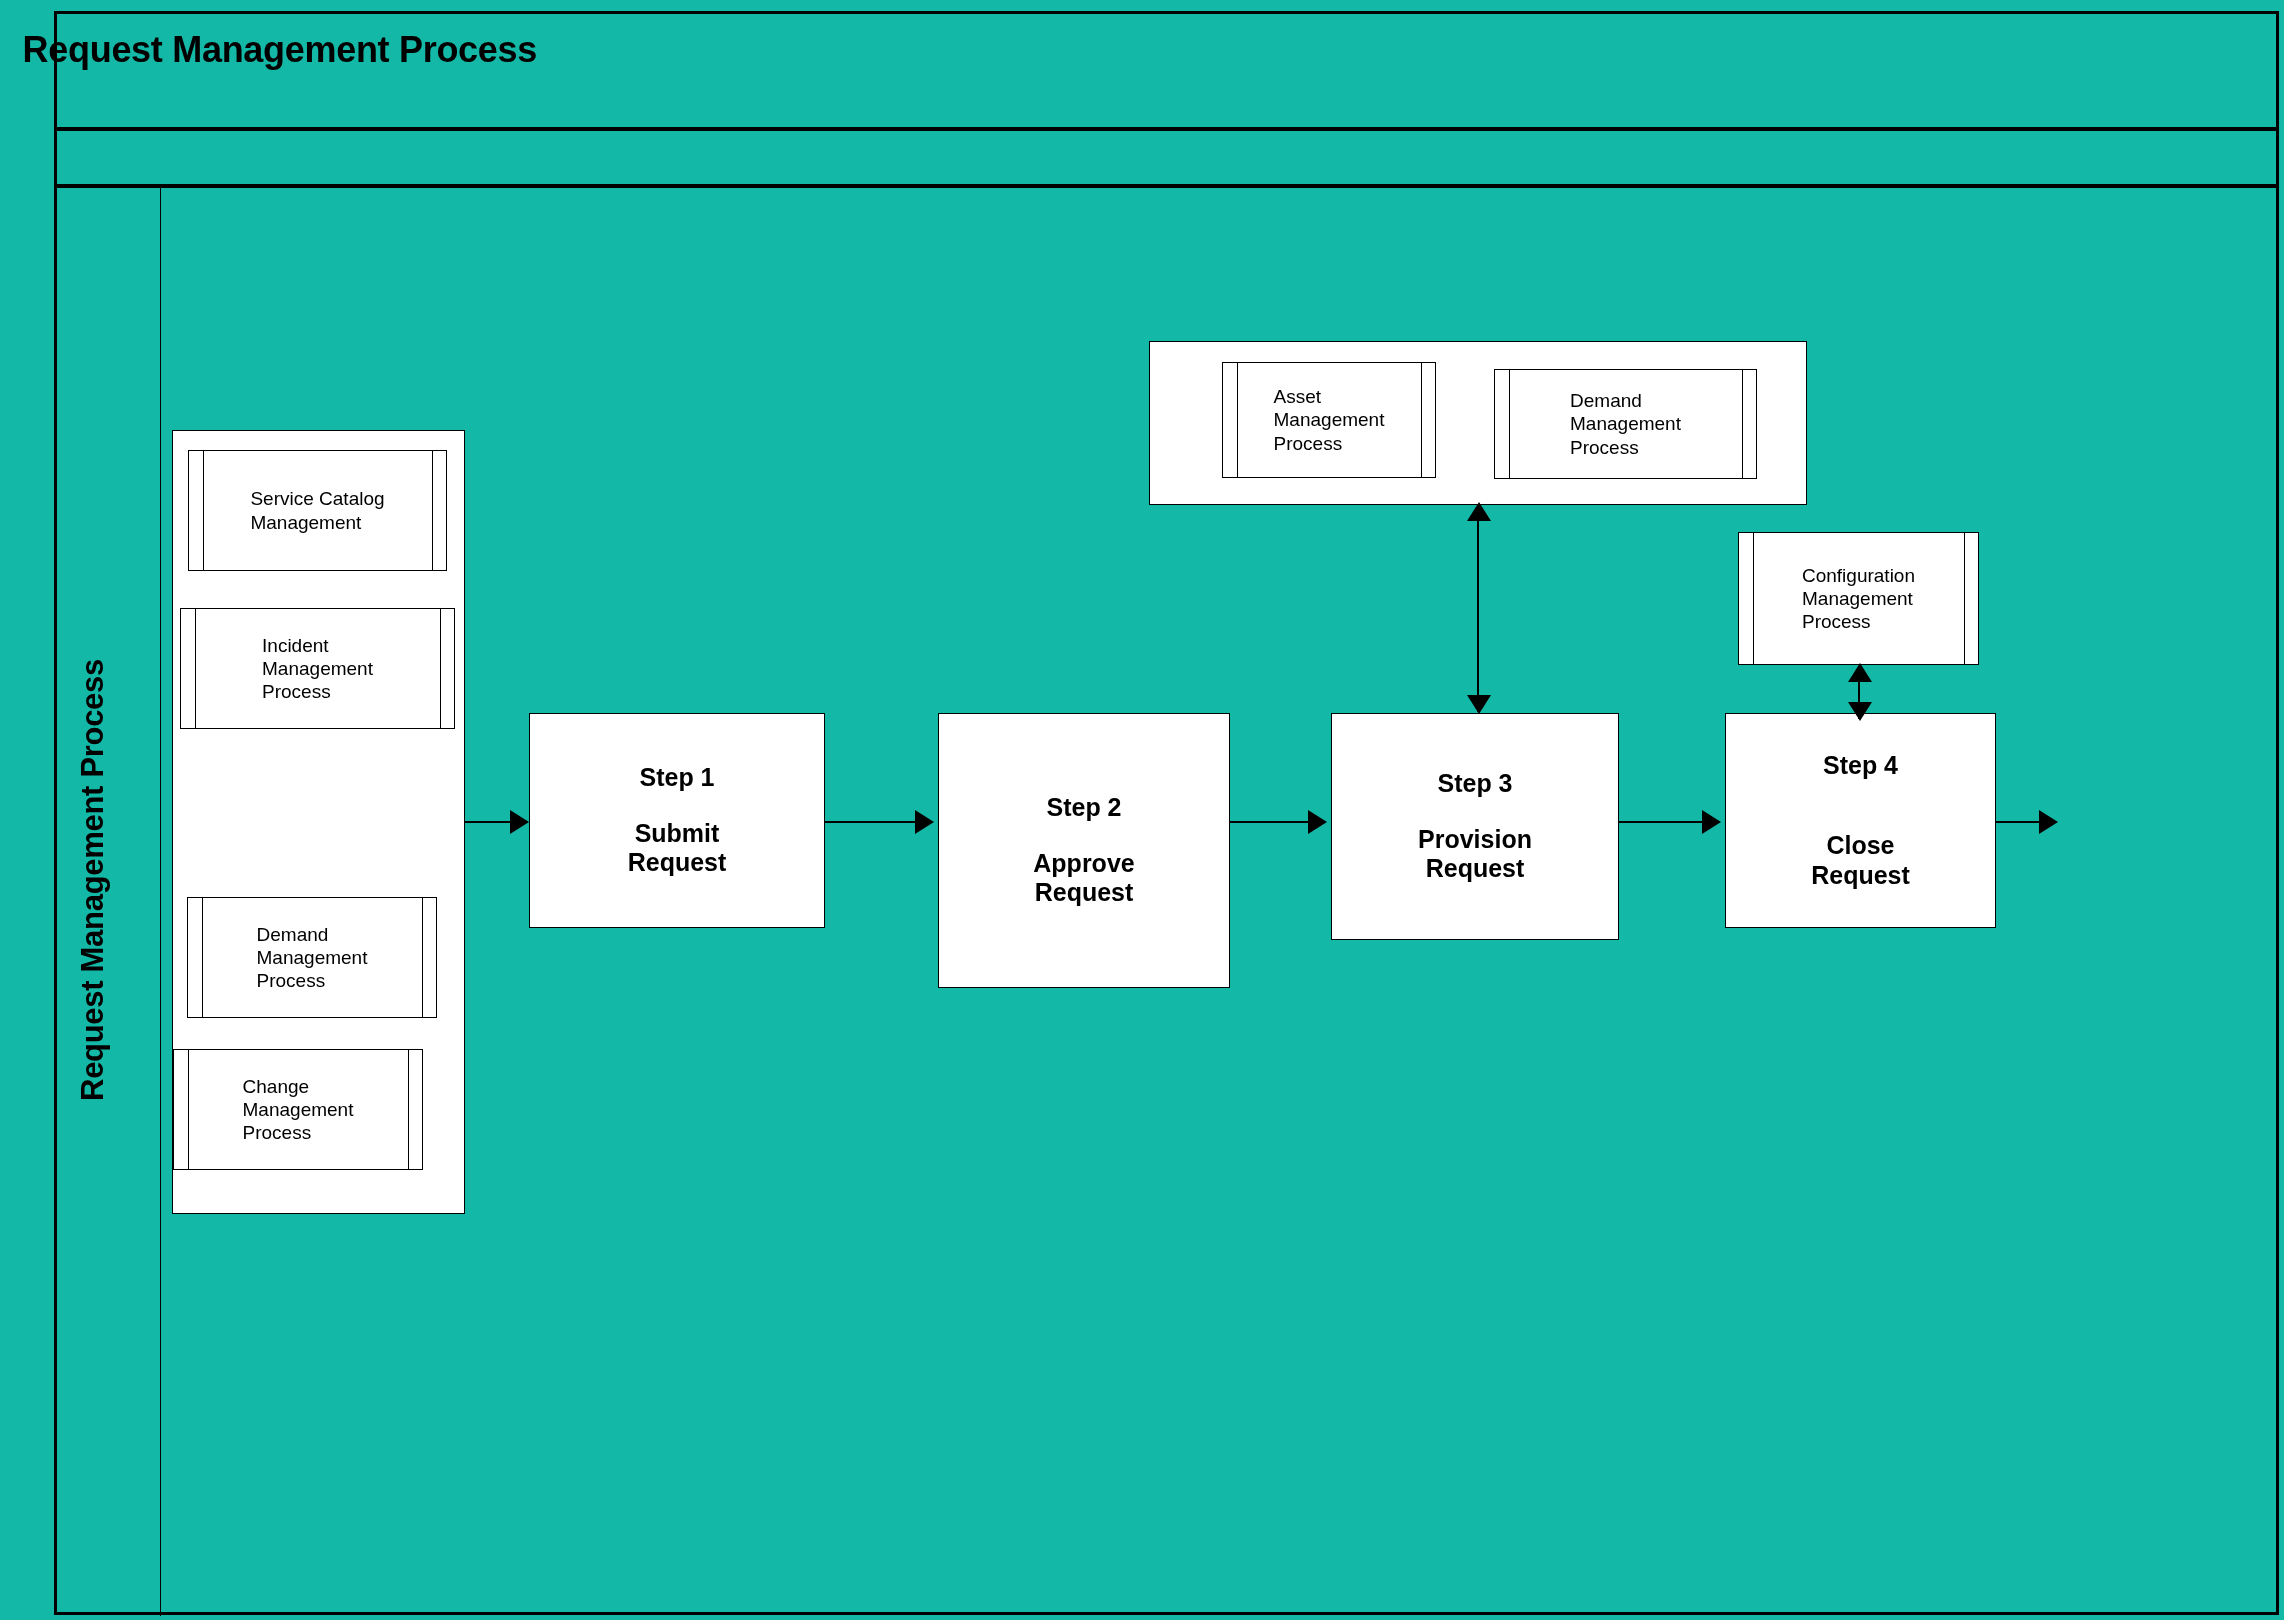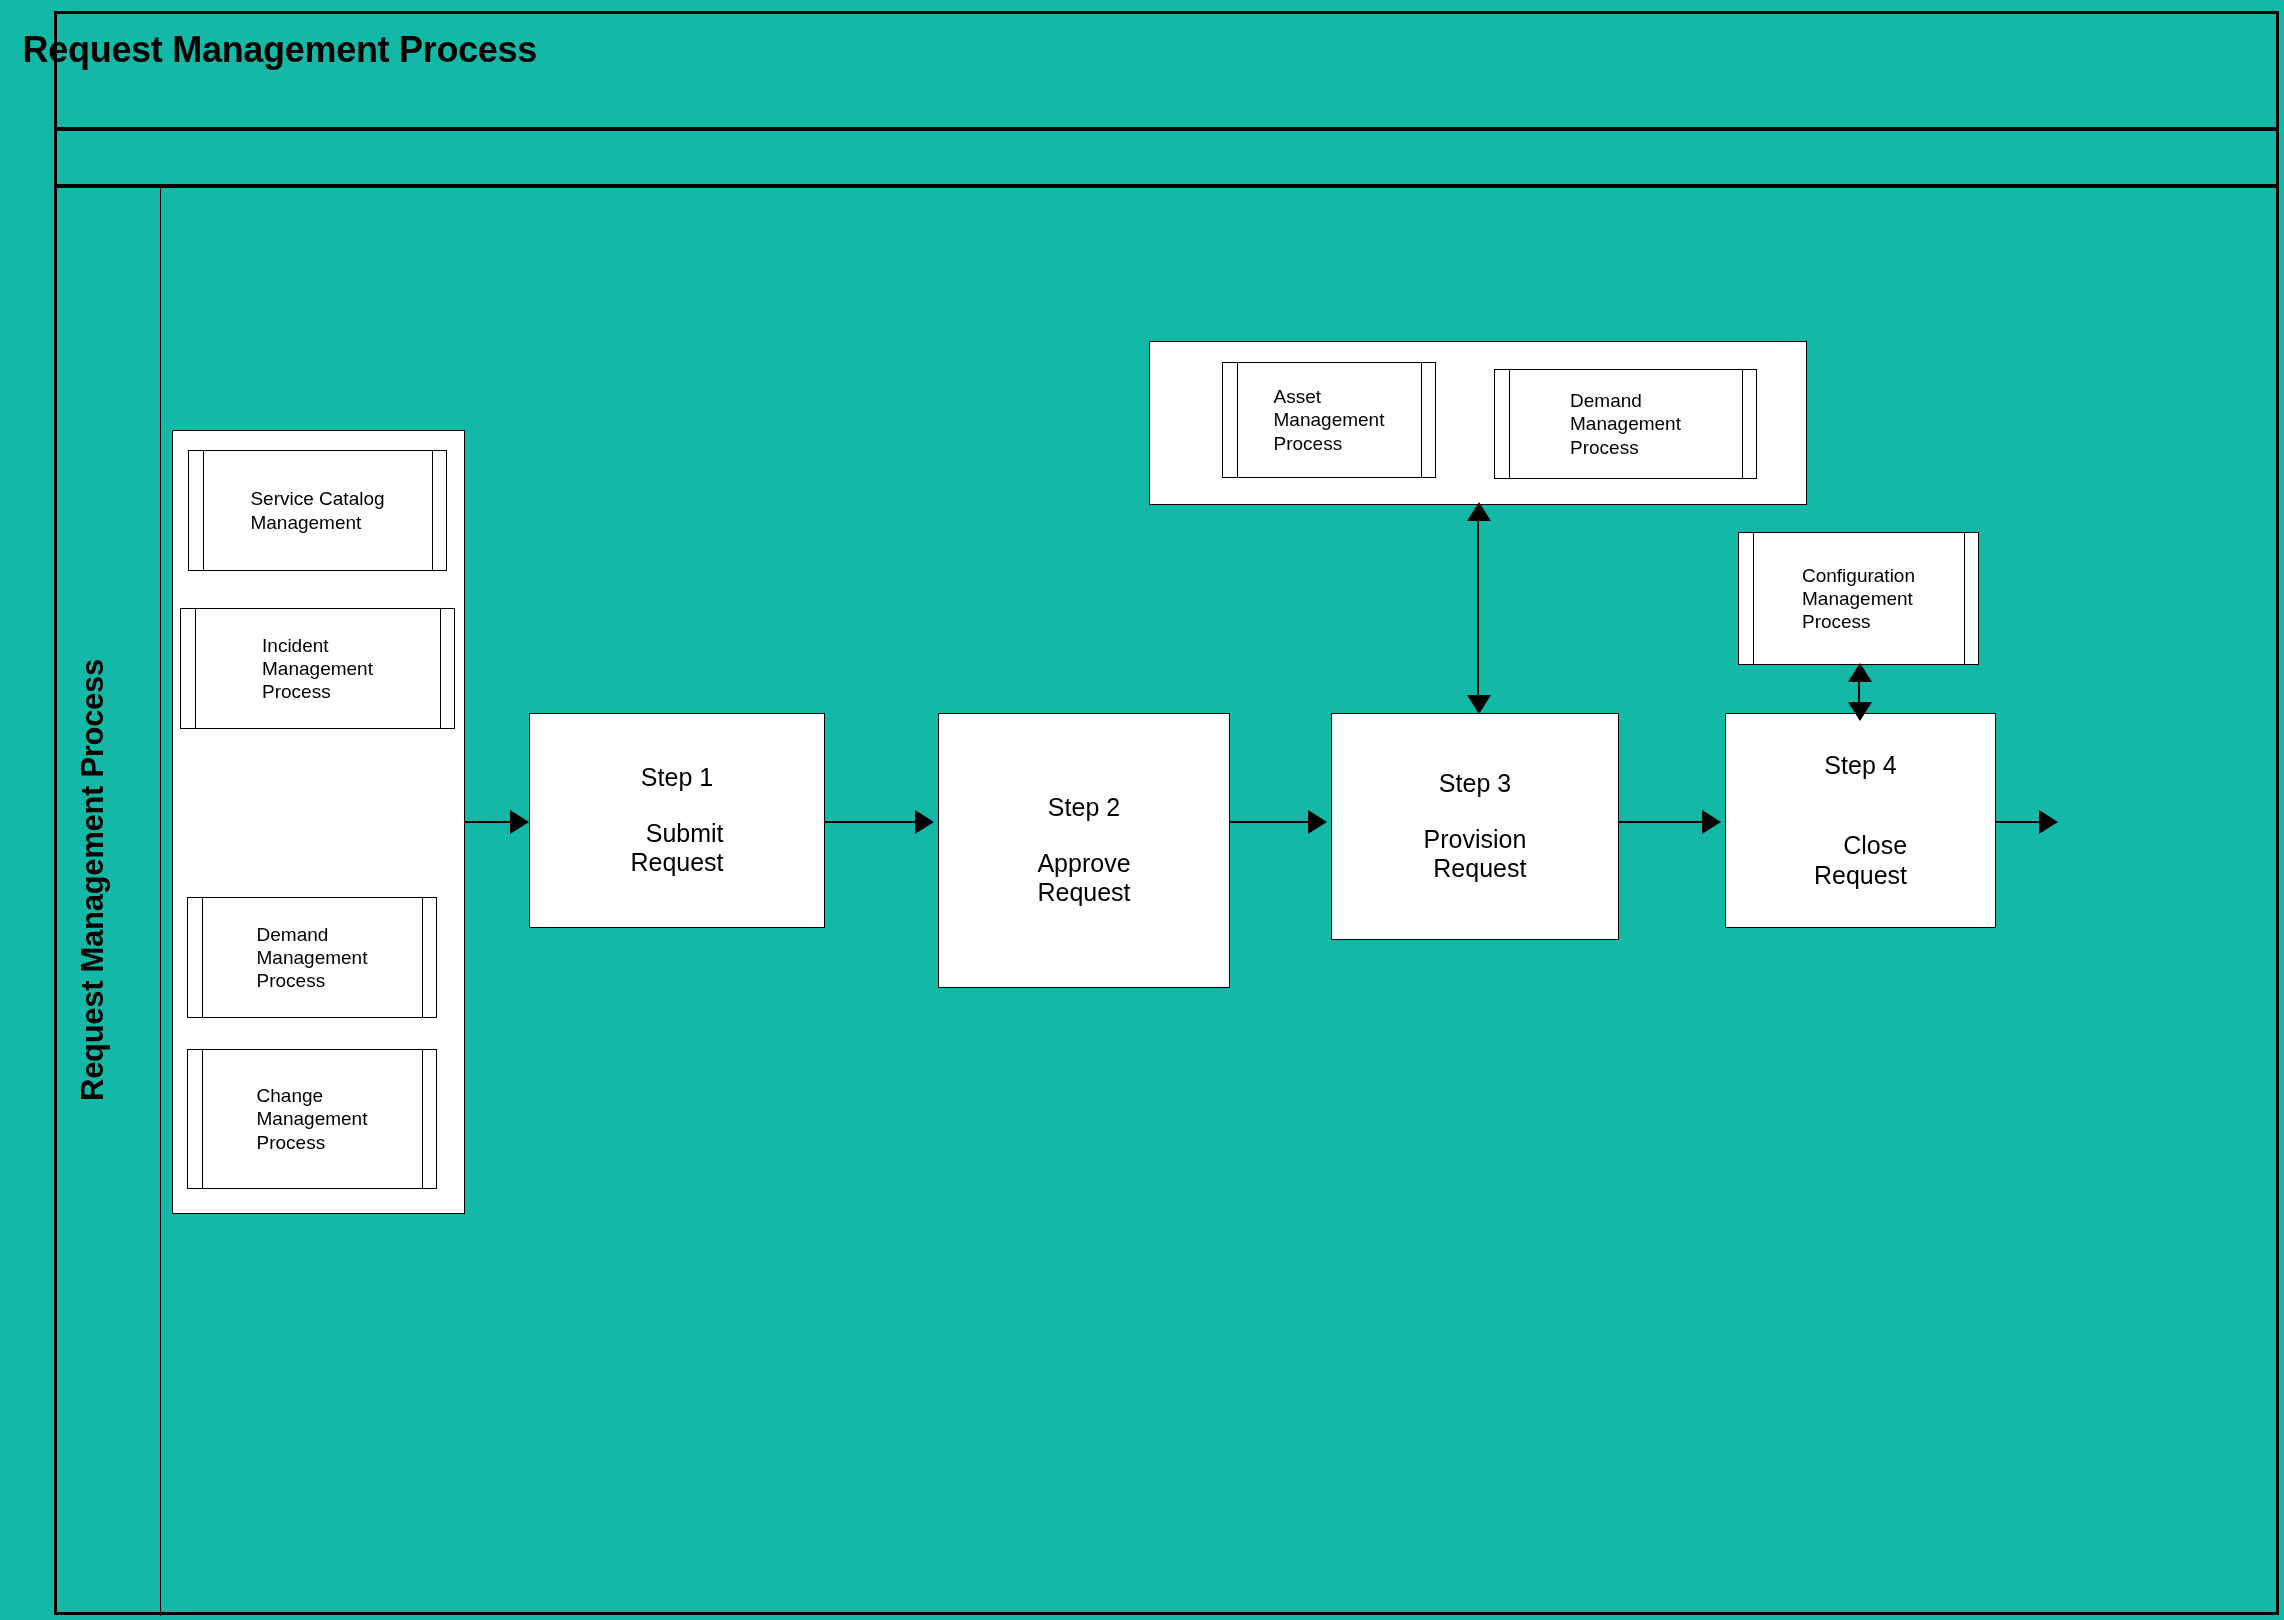--- a/index.html
+++ b/index.html
@@ -98,23 +98,23 @@
   }
   .step-box {
     position: absolute;
     border: 1.7px solid #000000;
     box-sizing: border-box;
     background: #ffffff;
     display: flex;
     flex-direction: column;
     align-items: center;
     justify-content: center;
-    text-align: right;
+    text-align: center;
     font-size: 25px;
-    font-weight: normal;
+    font-weight: bold;
     line-height: 1.18;
   }
   .step-box .step-num { margin-bottom: 26px; }
   .step-box .step-name { white-space: pre-line; }
 
   
   .subproc {
     position: absolute;
     border: 1.7px solid #000000;
     box-sizing: border-box;
@@ -228,21 +228,21 @@
 
 
   <div class="subproc" style="left:187px; top:897px; width:250px; height:121px;">
     <span class="bar-l"></span>
     <span class="bar-r"></span>
     <span class="sp-label">Demand
 Management
 Process</span>
   </div>
 
-  <div class="subproc" style="left:187px; top:1049px; width:250px; height:140px;">
+  <div class="subproc" style="left:173px; top:1049px; width:250px; height:121px;">
     <span class="bar-l"></span>
     <span class="bar-r"></span>
     <span class="sp-label">Change
 Management
 Process</span>
   </div>
 
   <div class="h-line" style="left:464px; top:821px; width:51px;"></div>
   <div class="arrow-r" style="left:510px; top:810px;"></div>
 

